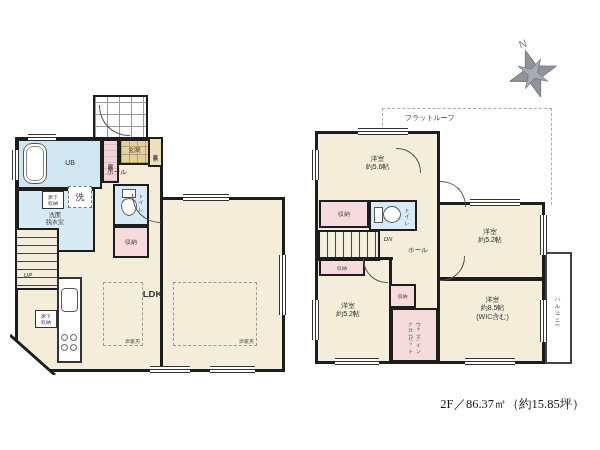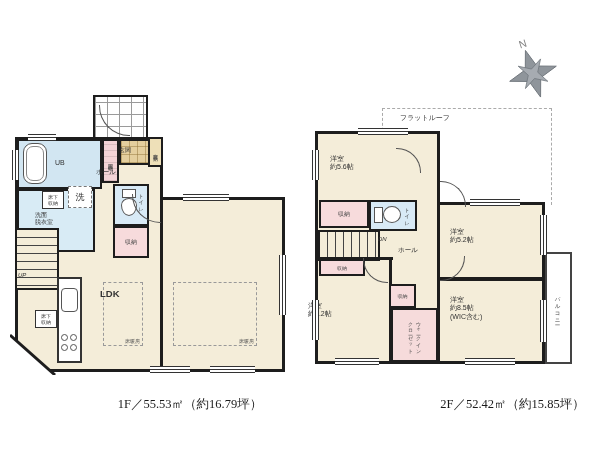--- a/index.html
+++ b/index.html
@@ -1,21 +1,21 @@
 <!DOCTYPE html>
 <html><head>
 <meta charset="utf-8">
 <style>
   html,body{margin:0;padding:0;background:#fff;}
   .canvas{position:relative;width:600px;height:450px;background:#fff;overflow:hidden;
           font-family:"Liberation Sans","DejaVu Sans",sans-serif;color:#222;}
   .abs{position:absolute;box-sizing:border-box;}
   .room{position:absolute;box-sizing:border-box;border:2px solid #1d1d1d;}
   .block{position:absolute;box-sizing:border-box;border:3px solid #1d1d1d;background:#f4edd9;}
-  .lbl{position:absolute;white-space:pre-line;color:#333;line-height:1.2;}
+  .lbl{position:absolute;white-space:pre-line;text-align:center;color:#333;line-height:1.2;}
   .cflex{display:flex;align-items:center;justify-content:center;}
   .vtext{writing-mode:vertical-rl;text-orientation:upright;letter-spacing:1px;}
   .win-h{position:absolute;height:7px;background:repeating-linear-gradient(180deg,#333 0 1px,#fff 1px 3px);z-index:4;}
   .win-v{position:absolute;width:7px;background:repeating-linear-gradient(90deg,#333 0 1px,#fff 1px 3px);z-index:4;}
   .arc{position:absolute;z-index:3;}
   .fixture{position:absolute;background:#fff;border:1px solid #555;box-sizing:border-box;}
   .dash{position:absolute;box-sizing:border-box;border:1px dashed #999;}
   .chip{position:absolute;font-size:5px;color:#555;background:#f4edd9;padding:0 1px;line-height:1.1;}
   .caption{position:absolute;font-family:"Liberation Serif","DejaVu Serif",serif;font-size:12.5px;color:#1a1a1a;text-align:center;}
   .tile-tan{background-color:#e4cf9e;background-image:
@@ -110,21 +110,20 @@
     <div class="win-h" style="left:183px;top:194px;width:46px;"></div>
     <div class="win-v" style="left:279px;top:255px;height:60px;"></div>
     <div class="win-h" style="left:150px;top:366px;width:40px;"></div>
     <div class="win-h" style="left:210px;top:366px;width:45px;"></div>
 
     <svg class="abs" style="left:10px;top:329px;width:50px;height:46px;z-index:5;">
       <polygon points="0,6 45,46 0,46" fill="#ffffff"></polygon>
       <line x1="0" y1="6" x2="45" y2="46" stroke="#1d1d1d" stroke-width="3"></line>
     </svg>
 
-    <div class="caption" style="left:90px;top:396px;width:200px;">1F／55.53㎡（約16.79坪）</div>
   </div>
 
   <div class="abs" style="inset:0;">
 
     <div class="abs" style="left:382px;top:108px;width:170px;height:97px;border:1.5px dashed #aaa;border-bottom:none;background:#fff;z-index:0;"></div>
     <div class="lbl" style="left:400px;top:114px;width:60px;font-size:7px;color:#333;z-index:1;">フラットルーフ</div>
 
     <div class="block" style="left:315px;top:131px;width:125px;height:233px;z-index:1;"></div>
     <div class="block" style="left:437px;top:202px;width:108px;height:162px;z-index:1;"></div>
 
@@ -183,21 +182,21 @@
 
     <div class="win-h" style="left:358px;top:128px;width:50px;"></div>
     <div class="win-v" style="left:312px;top:150px;height:30px;"></div>
     <div class="win-h" style="left:470px;top:199px;width:50px;"></div>
     <div class="win-v" style="left:540px;top:215px;height:40px;"></div>
     <div class="win-v" style="left:540px;top:300px;height:42px;"></div>
     <div class="win-v" style="left:312px;top:300px;height:40px;"></div>
     <div class="win-h" style="left:335px;top:358px;width:44px;"></div>
     <div class="win-h" style="left:465px;top:358px;width:50px;"></div>
 
-    <div class="caption" style="left:425px;top:396px;width:175px;">2F／52.42㎡（約15.85坪）</div>
+    <div class="caption" style="left:425px;top:396px;width:175px;">2F／86.37㎡（約15.85坪）</div>
   </div>
 
   <svg class="abs" style="left:498px;top:30px;width:70px;height:84px;" viewBox="0 0 70 96">
     <g transform="rotate(-18 35 50)">
       <text x="30" y="18" font-size="12" fill="#808080" font-family="Liberation Sans, DejaVu Sans, sans-serif">N</text>
       <path d="M35,22 L42,43 L63,50 L42,57 L35,78 L28,57 L7,50 L28,43 Z" fill="#8f959b" stroke="#70767c" stroke-width="1"></path>
       <path d="M35,31 L39,46 L54,50 L39,54 L35,69 L31,54 L16,50 L31,46 Z" transform="rotate(45 35 50)" fill="#a6abb1" stroke="#70767c" stroke-width="0.8"></path>
     </g>
   </svg>
 

